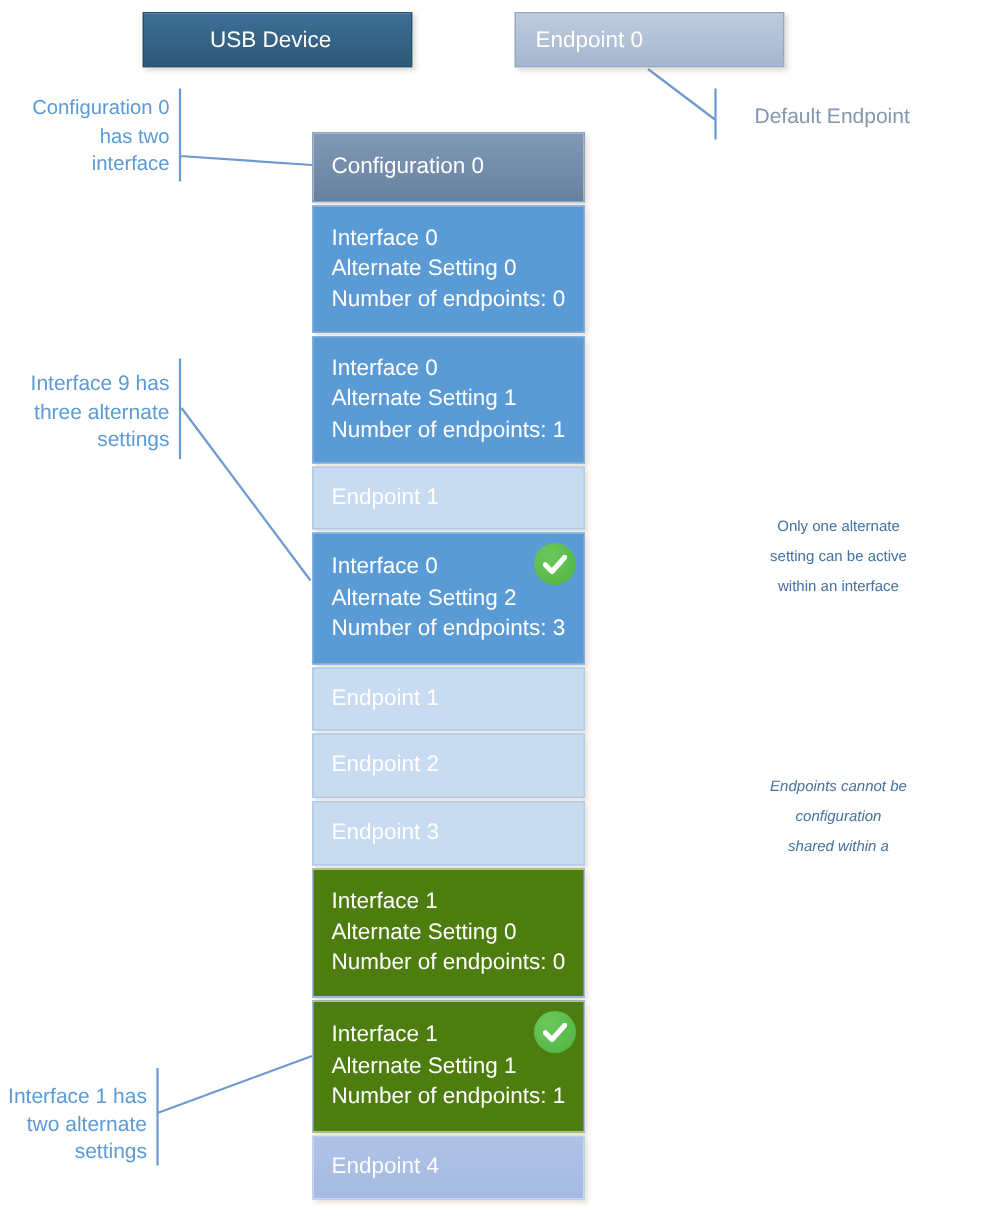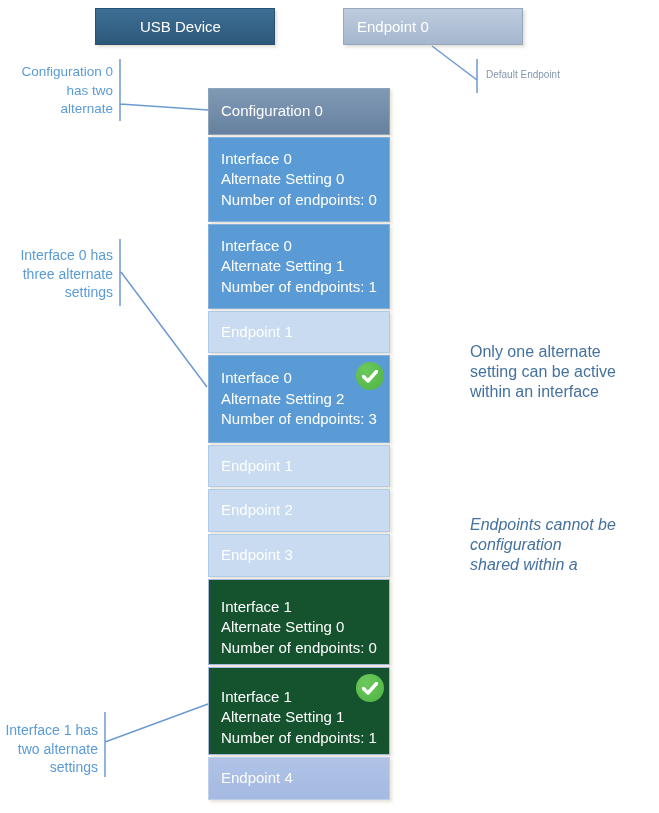--- a/index.html
+++ b/index.html
@@ -31,45 +31,45 @@
     box-sizing:border-box;width:182px;margin-bottom:2px;position:relative;
     display:flex;flex-direction:column;justify-content:center;
     padding:6px 12px;color:#fff;font-size:15px;line-height:20.5px;
     box-shadow:2px 2px 3px rgba(185,172,145,.35);
   }
   .b-config{height:47px;background:linear-gradient(180deg,#8099b5,#66819f);border:1px solid #8ea3ba;}
   .b-if0{height:85px;background:#5b9bd5;border:1px solid #83b0dc;}
   .b-if0.tall{height:88px;}
   .b-ep{height:42px;background:#c8dbf0;border:1px solid #afcbe7;color:rgba(255,255,255,.97);}
   .b-ep.h43{height:43px;}
-  .b-if1{height:86px;background:#14532d;border:1px solid #a9b8de;justify-content:flex-end;}
+  .b-if1{height:86px;background:#4d7c0f;border:1px solid #a9b8de;}
   .b-if1.tall{height:88px;}
   .b-ep4{height:43px;background:linear-gradient(180deg,#b0c2e6,#a5bae2);border:1px solid #bfcfeb;color:rgba(255,255,255,.97);}
   
   .check{
     position:absolute;top:6px;right:5px;width:28px;height:28px;border-radius:50%;
     background:radial-gradient(circle at 35% 30%,#6cc95c,#4eb342);
     display:flex;align-items:center;justify-content:center;
   }
   .check svg{display:block;}
   
   .callout{
     position:absolute;color:#5b9bd5;font-size:13.5px;line-height:18.5px;text-align:right;
   }
   .callout div{white-space:nowrap;}
   .co-config{left:5px;top:63px;width:108px;}
   .co-if0{left:0px;top:246px;width:113px;font-size:14px;}
   .co-if1{left:0px;top:721px;width:98px;font-size:14px;}
   .co-default{
-    position:absolute;left:486px;top:69px;color:#8496ad;font-size:10px;text-align:center;
+    position:absolute;left:503px;top:69px;color:#8496ad;font-size:14px;text-align:center;
   }
   
   .note{
-    position:absolute;left:470px;width:178px;text-align:left;
-    color:#44719e;font-size:16px;line-height:20px;
+    position:absolute;left:470px;width:178px;text-align:center;
+    color:#44719e;font-size:10px;line-height:20px;
   }
   .note-alt{top:342px;}
   .note-ep{top:515px;font-style:italic;}
   
   .wires{position:absolute;left:0;top:0;width:659px;height:813px;pointer-events:none;}
 </style>
 </head>
 <body>
 
 <div class="canvas">
@@ -90,24 +90,24 @@
   <div class="topbox usb-device">
     <span>USB Device</span>
   </div>
   <div class="topbox endpoint0">
     <span>Endpoint 0</span>
   </div>
 
   <div class="callout co-config">
     <div>Configuration 0</div>
     <div>has two</div>
-    <div>alternate</div>
+    <div>interface</div>
   </div>
   <div class="callout co-if0">
-    <div>Interface 0 has</div>
+    <div>Interface 9 has</div>
     <div>three alternate</div>
     <div>settings</div>
   </div>
   <div class="callout co-if1">
     <div>Interface 1 has</div>
     <div>two alternate</div>
     <div>settings</div>
   </div>
   <div class="co-default">Default Endpoint</div>
 

